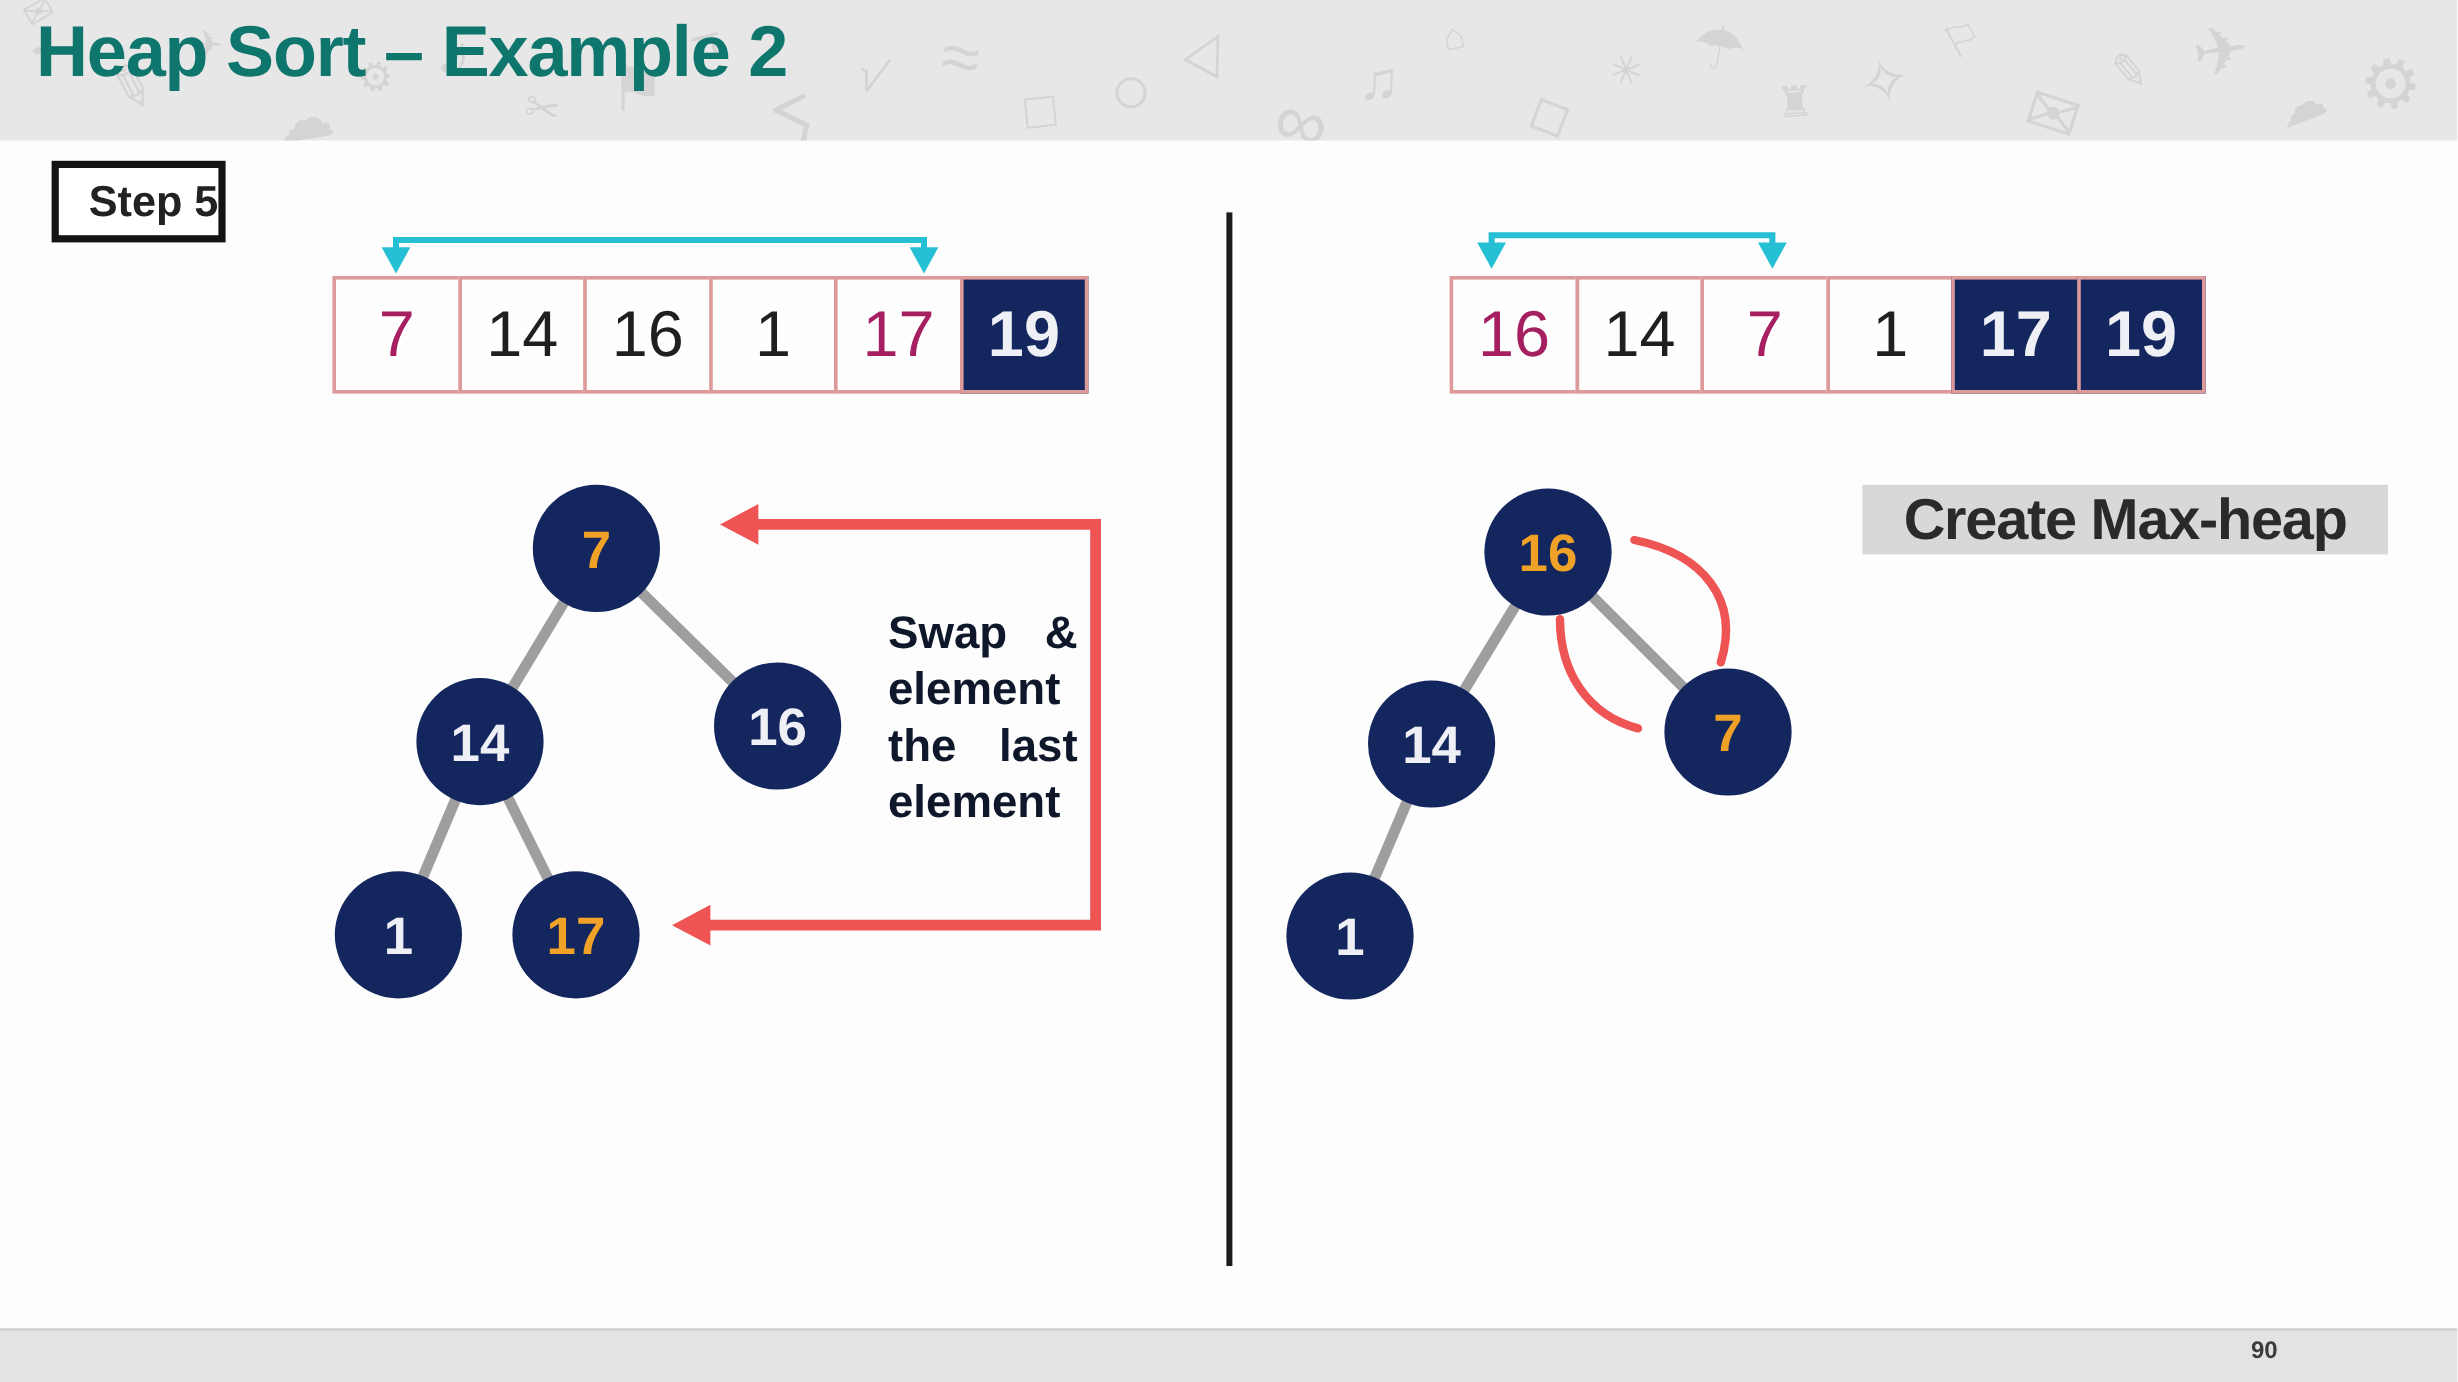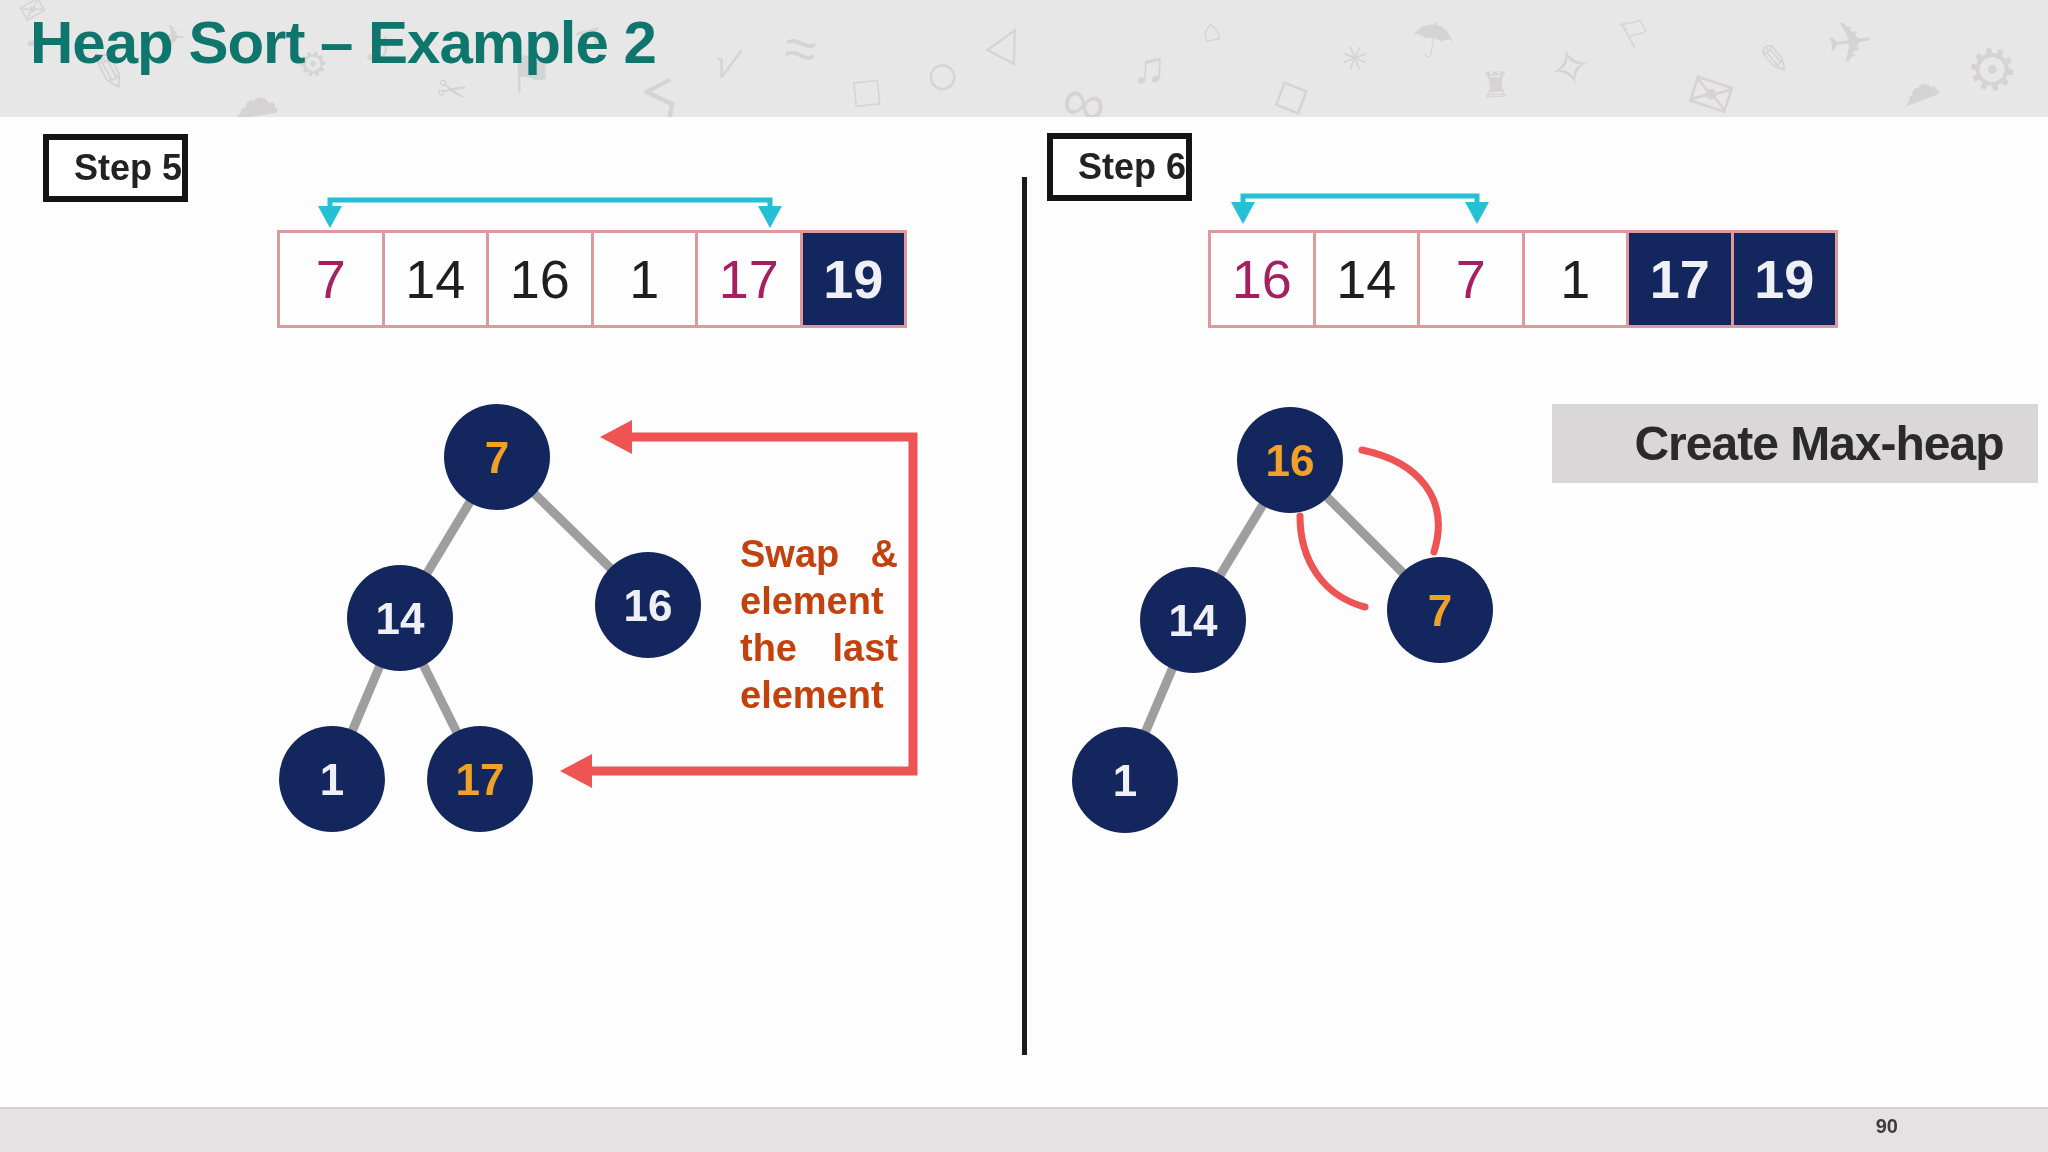--- a/index.html
+++ b/index.html
@@ -32,27 +32,27 @@
   .array.s5{left:277px;}
   .array.s6{left:1208px;}
   .cell{width:101.5px;height:92px;border:3px solid #dc9a9a;margin-left:-3px;background:#fffefe;
         display:flex;align-items:center;justify-content:center;font-size:54px;}
   .cell:first-child{margin-left:0;}
   .cell.dark{color:#1f1f1f;}
   .cell.magenta{color:#a61f60;}
   .cell.filled{background:#14265e;color:#eef0f5;font-weight:700;}
 
   
-  .callout{position:absolute;left:1552px;top:404px;width:438px;height:79px;background:#d9d7d7;
-           display:flex;align-items:center;justify-content:center;padding-left:48px;}
+  .callout{position:absolute;left:1552px;top:404px;width:438px;height:58px;background:#d9d7d7;
+           display:flex;align-items:center;justify-content:center;}
   .callout span{font-size:48px;font-weight:700;color:#2a2a2a;letter-spacing:-1px;}
 
   
-  .annotation{position:absolute;left:740px;top:505px;width:158px;color:#c2410c;
-              font-size:38px;font-weight:700;line-height:47px;margin-top:26px;}
+  .annotation{position:absolute;left:740px;top:505px;width:158px;color:#0f172a;
+              font-size:38px;font-weight:700;line-height:47px;}
   .annotation .l2w{display:flex;justify-content:space-between;}
 
   svg.overlay{position:absolute;left:0;top:0;pointer-events:none;}
   .node-label{font-family:"Liberation Sans",sans-serif;font-size:44px;font-weight:700;text-anchor:middle;}
 </style>
 </head>
 <body>
 
 <div class="stage">
 
@@ -88,23 +88,20 @@
         <span class="doodle" style="left: 1896.5px; top: 63px; font-size: 41px; transform: rotate(-21deg);">☁</span>
         <span class="doodle" style="left: 1966px; top: 36px; font-size: 58px; transform: rotate(26deg);">⚙</span>
         <span class="doodle" style="left: 25.5px; top: 9px; font-size: 43px; transform: rotate(13deg);">♪</span>
       </div>
     <div class="slide-title">Heap Sort – Example 2</div>
   </div>
 
   <div class="step-box step5-box">
     <span>Step 5</span>
   </div>
-  <div class="step-box step6-box">
-    <span>Step 6</span>
-  </div>
 
   <div class="array s5">
     <div class="cell magenta">7</div>
     <div class="cell dark">14</div>
     <div class="cell dark">16</div>
     <div class="cell dark">1</div>
     <div class="cell magenta">17</div>
     <div class="cell filled">19</div>
   </div>
 

